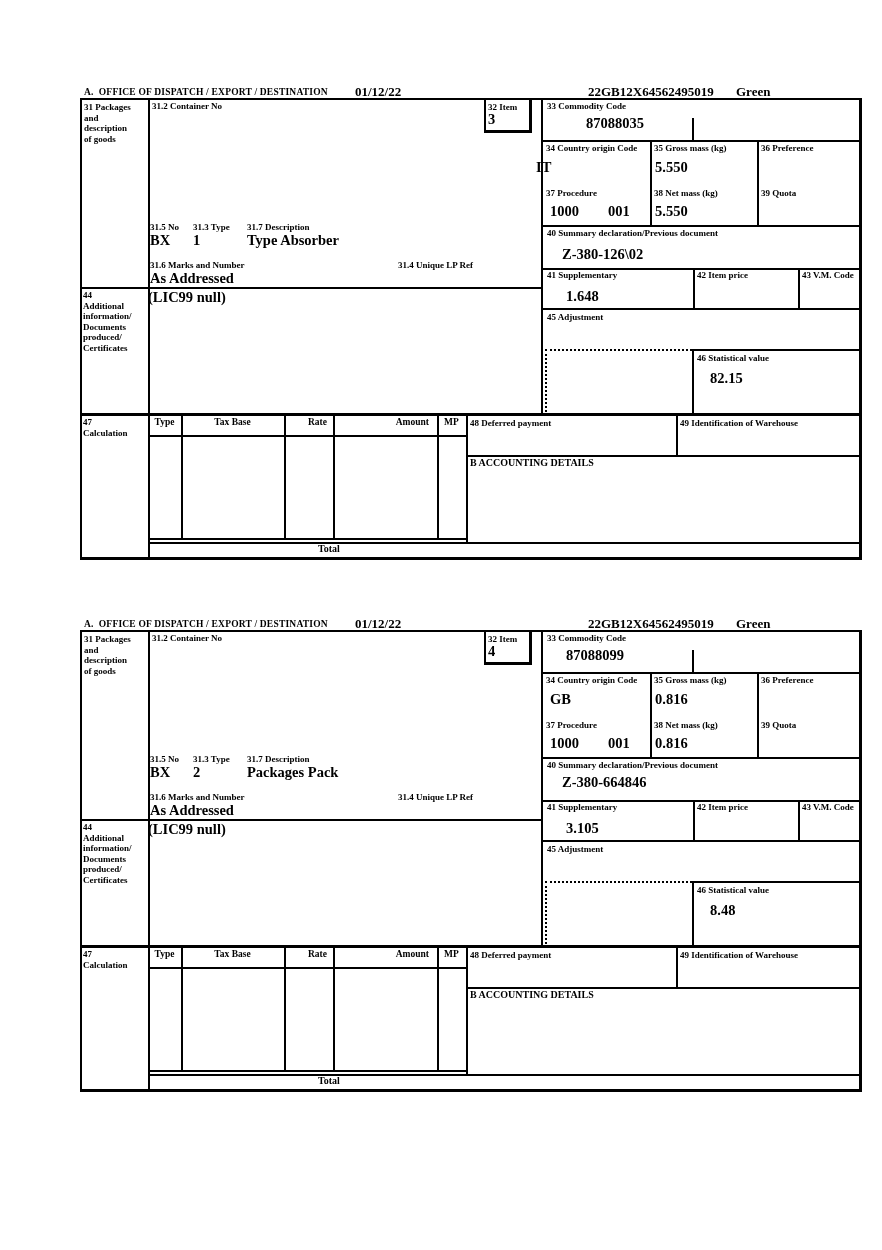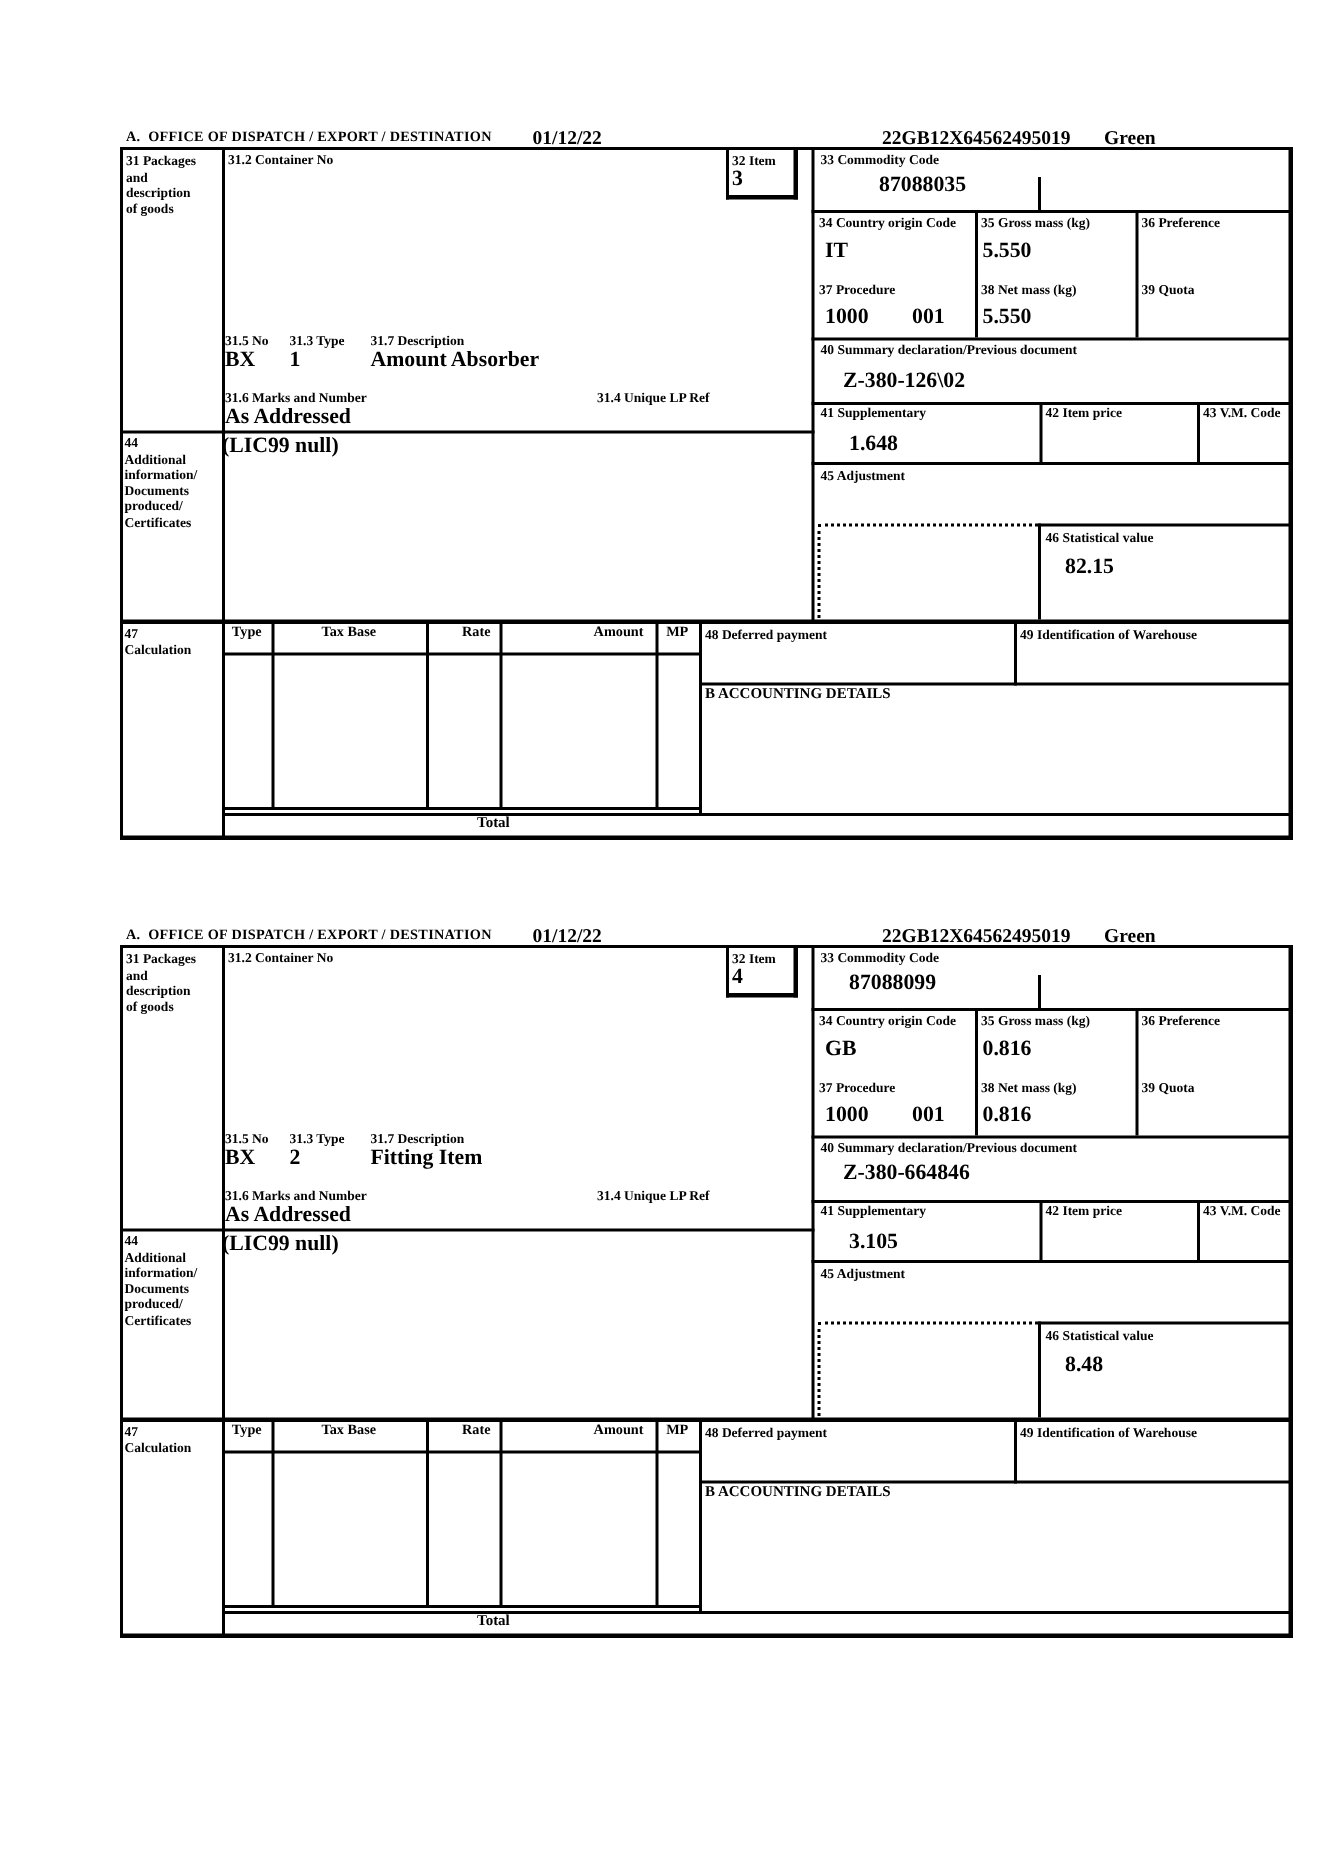--- a/index.html
+++ b/index.html
@@ -85,35 +85,35 @@
 
       <span class="lab" style="left:72px;top:3px">31.2 Container No</span>
       <span class="lab" style="left:408px;top:4px">32 Item</span>
       <span class="val" style="left:408px;top:13px">3</span>
 
       <span class="lab" style="left:70px;top:124px">31.5 No</span>
       <span class="lab" style="left:113px;top:124px">31.3 Type</span>
       <span class="lab" style="left:167px;top:124px">31.7 Description</span>
       <span class="val" style="left:70px;top:134px">BX</span>
       <span class="val" style="left:113px;top:134px">1</span>
-      <span class="val" style="left:167px;top:134px">Amount Absorber</span>
+      <span class="val" style="left:167px;top:134px">Type Absorber</span>
 
       <span class="lab" style="left:70px;top:162px">31.6 Marks and Number</span>
       <span class="lab" style="left:318px;top:162px">31.4 Unique LP Ref</span>
       <span class="val" style="left:70px;top:172px">As Addressed</span>
 
       <span class="val" style="left:68px;top:191px">(LIC99 null)</span>
 
       <span class="lab" style="left:467px;top:3px">33 Commodity Code</span>
       <span class="val" style="left:506px;top:17px">87088035</span>
 
       <span class="lab" style="left:466px;top:45px">34 Country origin Code</span>
       <span class="lab" style="left:574px;top:45px">35 Gross mass (kg)</span>
       <span class="lab" style="left:681px;top:45px">36 Preference</span>
-      <span class="val" style="left:470px;top:61px">IT</span>
+      <span class="val" style="left:456px;top:61px">IT</span>
       <span class="val" style="left:575px;top:61px">5.550</span>
 
       <span class="lab" style="left:466px;top:90px">37 Procedure</span>
       <span class="lab" style="left:574px;top:90px">38 Net mass (kg)</span>
       <span class="lab" style="left:681px;top:90px">39 Quota</span>
       <span class="val" style="left:470px;top:105px">1000</span>
       <span class="val" style="left:528px;top:105px">001</span>
       <span class="val" style="left:575px;top:105px">5.550</span>
 
       <span class="lab" style="left:467px;top:130px">40 Summary declaration/Previous document</span>
@@ -205,21 +205,21 @@
 
       <span class="lab" style="left:72px;top:3px">31.2 Container No</span>
       <span class="lab" style="left:408px;top:4px">32 Item</span>
       <span class="val" style="left:408px;top:13px">4</span>
 
       <span class="lab" style="left:70px;top:124px">31.5 No</span>
       <span class="lab" style="left:113px;top:124px">31.3 Type</span>
       <span class="lab" style="left:167px;top:124px">31.7 Description</span>
       <span class="val" style="left:70px;top:134px">BX</span>
       <span class="val" style="left:113px;top:134px">2</span>
-      <span class="val" style="left:167px;top:134px">Fitting Item</span>
+      <span class="val" style="left:167px;top:134px">Packages Pack</span>
 
       <span class="lab" style="left:70px;top:162px">31.6 Marks and Number</span>
       <span class="lab" style="left:318px;top:162px">31.4 Unique LP Ref</span>
       <span class="val" style="left:70px;top:172px">As Addressed</span>
 
       <span class="val" style="left:68px;top:191px">(LIC99 null)</span>
 
       <span class="lab" style="left:467px;top:3px">33 Commodity Code</span>
       <span class="val" style="left:486px;top:17px">87088099</span>
 

